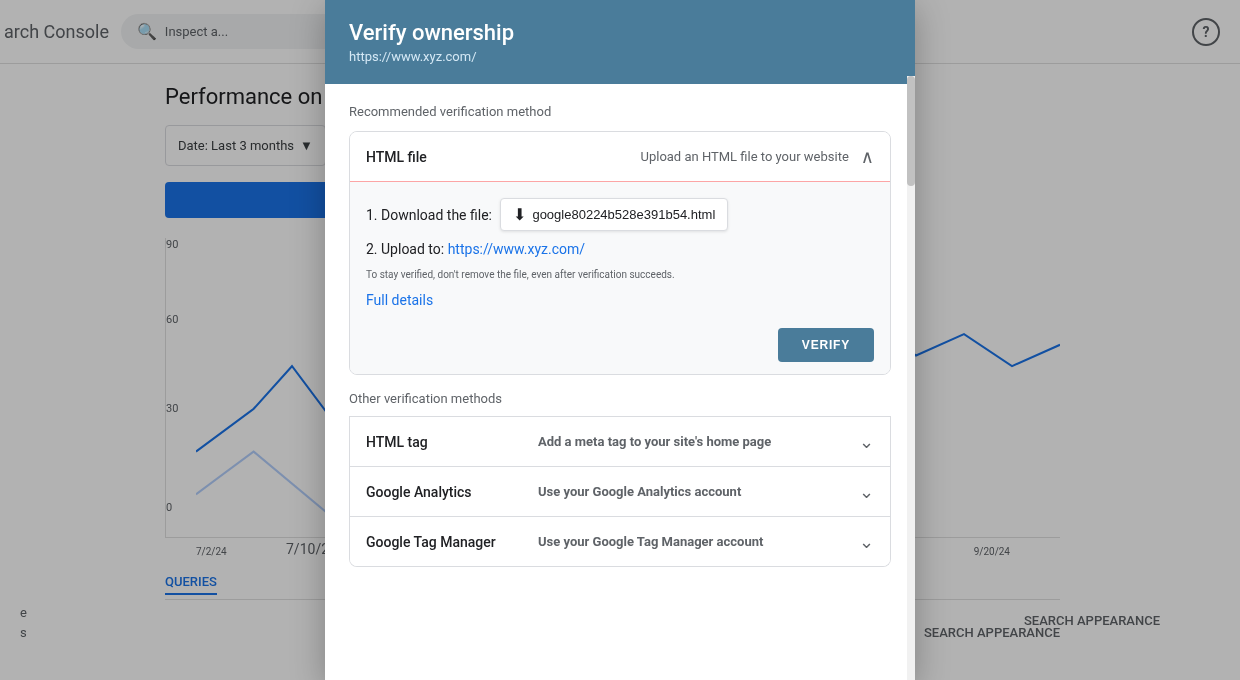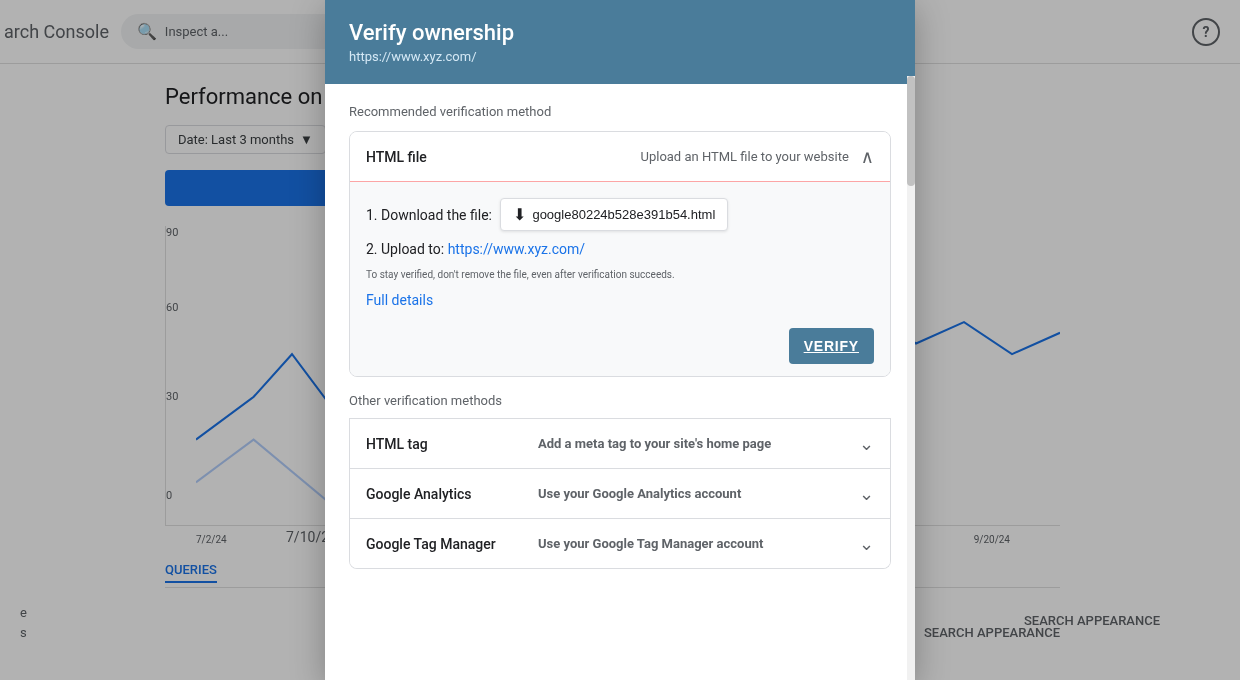--- a/index.html
+++ b/index.html
@@ -77,21 +77,21 @@
       font-size: 22px;
       color: #202124;
       margin-bottom: 16px;
     }
 
     .bg-date-btn {
       display: inline-flex;
       align-items: center;
       border: 1px solid #dadce0;
       border-radius: 4px;
-      padding: 6px 12px;
+      padding: 12px 12px;
       font-size: 13px;
       color: #3c4043;
       background: #fff;
       gap: 6px;
       margin-bottom: 16px;
     }
 
     .bg-blue-bar {
       height: 36px;
       background: #1a73e8;
@@ -305,27 +305,26 @@
       display: flex;
       justify-content: flex-end;
       padding: 8px 0 4px 0;
     }
 
     .verify-btn {
       background: #4a7c9a;
       color: #fff;
       border: none;
       border-radius: 4px;
-      padding: 10px 15px;
-      font-size: 14px;
+      padding: 10px 24px;
+      font-size: 12px;
       font-weight: 600;
       letter-spacing: 0.8px;
       cursor: pointer;
       text-transform: uppercase;
-      text-decoration: underline;
     }
 
     .other-methods-label {
       font-size: 13px;
       color: #5f6368;
       margin: 16px 0 10px 0;
     }
 
     .collapsed-card {
       border: 1px solid #dadce0;

